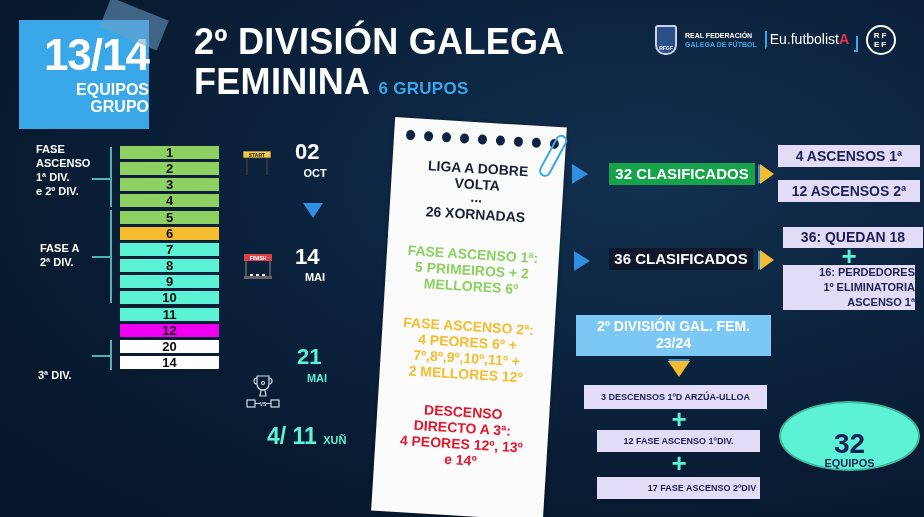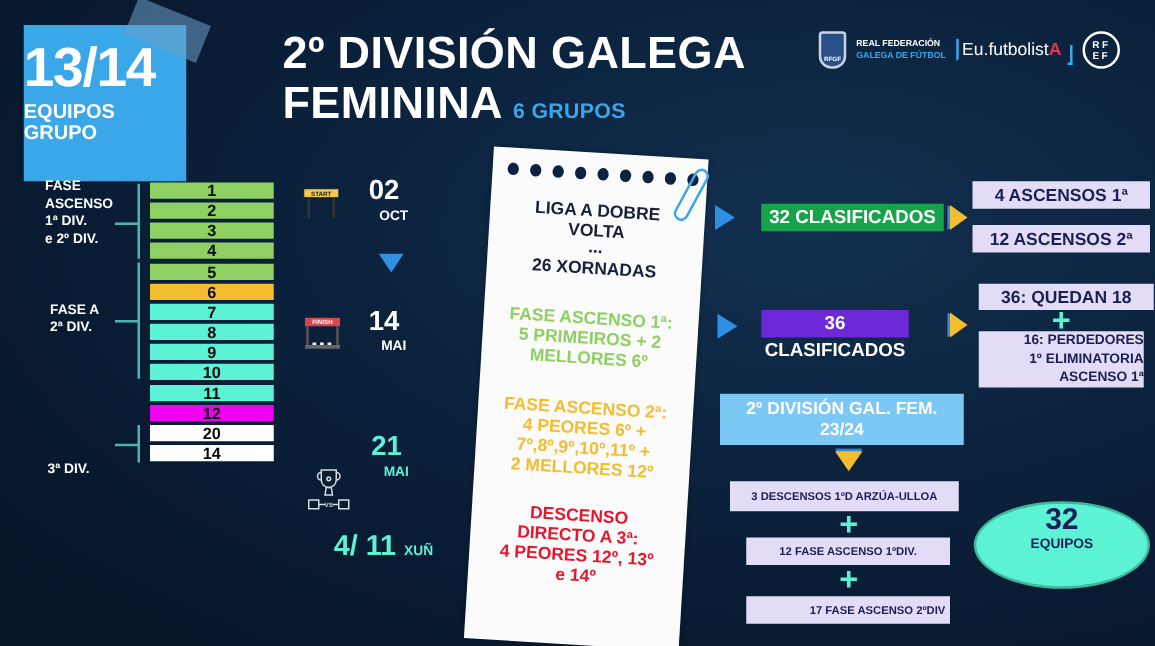--- a/index.html
+++ b/index.html
@@ -8,32 +8,32 @@
     font-family: "Liberation Sans", "DejaVu Sans", sans-serif;
     font-weight: bold;
     background: radial-gradient(ellipse at 70% 35%, #12304f 0%, #0c2440 35%, #081a30 70%, #061527 100%);
     position: relative;
     color: #fff;
   }
   .abs { position: absolute; }
 
   
   .badge {
-    left: 19px; top: 20px; width: 130px; height: 125px;
-    background: #3aa7e8; text-align: left;
+    left: 19px; top: 20px; width: 130px; height: 109px;
+    background: #3aa7e8; text-align: right;
   }
   .badge .tape {
     position: absolute; left: 84px; top: -12px; width: 62px; height: 32px;
     background: rgba(110,160,200,0.55); transform: rotate(22deg);
   }
   .badge .big { font-size: 44px; line-height: 46px; margin-top: 12px; letter-spacing: -1px; }
   .badge .small { font-size: 16px; line-height: 17px; margin-top: 3px; }
 
   
-  .title { left: 194px; top: 22px; font-size: 36px; line-height: 40px; letter-spacing: 0.3px; margin-left: 32px; }
+  .title { left: 194px; top: 22px; font-size: 36px; line-height: 40px; letter-spacing: 0.3px; }
   .groups { color: #3aa7e8; font-size: 17px; margin-left: 8px; }
 
   
   .logos { left: 655px; top: 22px; height: 36px; display: flex; align-items: center; gap: 8px; }
   .shield { width: 22px; height: 30px; border: 2px solid #c9d3e0; border-radius: 3px 3px 10px 10px; background: #2a4f88; position: relative; }
   .shield::after { content: "RFGF"; position: absolute; bottom: 2px; left: 0; right: 0; font-size: 5px; text-align: center; color: #fff; }
   .rfgf-text { font-size: 7px; line-height: 9px; }
   .rfgf-text .l2 { color: #3aa7e8; }
   .eu { font-size: 14px; font-weight: normal; border-left: 2px solid #3aa7e8; border-bottom: 2px solid transparent; padding: 0 3px; display: flex; align-items: baseline; }
   .eu .a { color: #e8334b; font-weight: bold; }
@@ -236,21 +236,21 @@
   </div>
 </div>
 
 <div class="abs play-tri" style="left:572px;top:164px;"></div>
 <div class="abs pill" id="cl1" style="left: 609px; top: 163px; width: 146px; background: rgb(22, 163, 74);">32 CLASIFICADOS</div>
 <div class="abs play-tri-y" style="left:760px;top:164px;"></div>
 <div class="abs lav" style="left:778px;top:145px;width:142px;height:22px;font-size:14px;line-height:22px;">4 ASCENSOS 1ª</div>
 <div class="abs lav" style="left:778px;top:180px;width:142px;height:22px;font-size:14px;line-height:22px;">12 ASCENSOS 2ª</div>
 
 <div class="abs play-tri" style="left:574px;top:251px;"></div>
-<div class="abs pill" id="cl2" style="left: 609px; top: 248px; width: 118px; background: #6d28d9;">36 CLASIFICADOS</div>
+<div class="abs pill" id="cl2" style="left: 609px; top: 248px; width: 144px; background: #0f172a;">36 CLASIFICADOS</div>
 <div class="abs play-tri-y" style="left:760px;top:250px;"></div>
 <div class="abs lav" style="left:783px;top:227px;width:140px;height:21px;font-size:14px;line-height:21px;">36: QUEDAN 18</div>
 <div class="abs plus" style="left:838px;top:246px;width:22px;">+</div>
 <div class="abs lav" style="left:783px;top:265px;width:132px;height:45px;font-size:11px;line-height:15px;text-align:right;">
   <div>16: PERDEDORES</div>
   <div>1º ELIMINATORIA</div>
   <div>ASCENSO 1ª</div>
 </div>
 
 <div class="abs skyblock" style="left:576px;top:315px;width:195px;height:41px;padding-top:3px;">
@@ -258,15 +258,15 @@
   <div>23/24</div>
 </div>
 <div class="abs down-tri-y" style="left:668px;top:361px;"></div>
 <div class="abs lav" style="left:584px;top:385px;width:183px;height:24px;font-size:9px;line-height:24px;">3 DESCENSOS 1ºD ARZÚA-ULLOA</div>
 <div class="abs plus" style="left:668px;top:409px;width:22px;">+</div>
 <div class="abs lav" style="left:597px;top:430px;width:163px;height:22px;font-size:9px;line-height:22px;">12 FASE ASCENSO 1ºDIV.</div>
 <div class="abs plus" style="left:668px;top:453px;width:22px;">+</div>
 <div class="abs lav" style="left:597px;top:477px;width:163px;height:22px;font-size:9px;line-height:22px;padding-left:47px;">17 FASE ASCENSO 2ºDIV</div>
 
 <div class="abs ellipse">
-  <div style="font-size:24px;line-height:26px;margin-top:0;">32</div>
+  <div style="font-size:28px;line-height:26px;margin-top:28px;">32</div>
   <div style="font-size:11px;">EQUIPOS</div>
 </div>
 
 </body></html>

